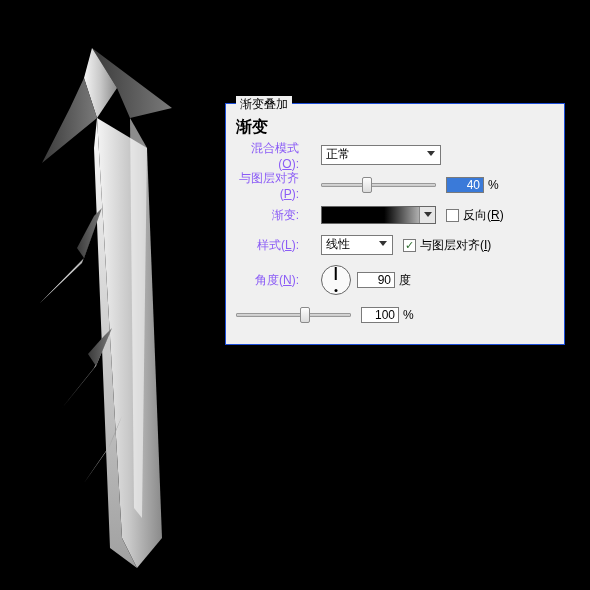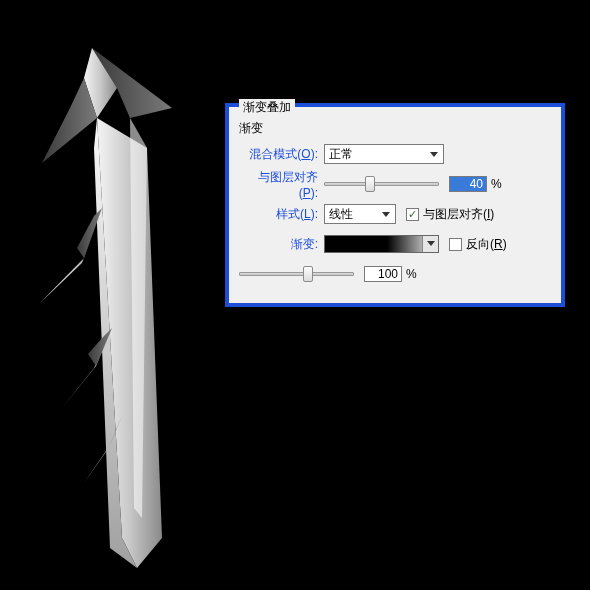--- a/index.html
+++ b/index.html
@@ -16,58 +16,59 @@
     position: absolute;
     left: 22px; top: 48px;
     width: 185px; height: 530px;
   }
   
   .panel {
     position: absolute;
     left: 225px; top: 103px;
     width: 340px;
     background: #f0f0f0;
-    border: 4px solid #1d4ed8;
+    border: 1px solid #1d4ed8;
     padding: 0 10px 10px 10px;
   }
   .fs-title {
     position: relative;
     top: -8px;
     display: inline-block;
     background: #f0f0f0;
     padding: 0 4px;
     font-size: 12px;
     color: #000;
   }
   .inner-head {
     margin-top: -4px;
     padding-bottom: 6px;
-    font-size: 12px;
+    font-size: 16px;
+    font-weight: bold;
   }
   .row {
     display: flex;
     align-items: center;
     margin-bottom: 8px;
     height: 22px;
   }
   .label {
     width: 85px;
     text-align: right;
-    padding-right: 6px;
-    color: #1d4ed8;
+    padding-right: 22px;
+    color: #8b5cf6;
   }
   .u { text-decoration: underline; }
   .select {
     display: inline-flex;
-    align-items: flex-end;
+    align-items: flex-start;
     justify-content: space-between;
     background: #fff;
     border: 1px solid #7a7a7a;
     height: 20px;
-    padding: 8px 2px 0 4px;
+    padding: 0 2px 0 4px;
   }
   .select .arrow {
     width: 14px; height: 16px;
     display: inline-flex; align-items: center; justify-content: center;
   }
   .select .arrow svg { display:block; }
   .slider-track {
     position: relative;
     height: 4px;
     background: linear-gradient(#d8d8d8,#c8c8c8);
@@ -215,56 +216,67 @@
     <div class="slider-track" style="width:115px">
       <div class="slider-thumb" style="left:40%"></div>
     </div>
     <div style="width:10px"></div>
     <input class="num-input sel" value="40" style="">
     <span class="pct">%</span>
   </div>
 
   
   <div class="row">
+    <div class="label">渐变:</div>
+    <div class="gradient-swatch">
+      <div class="grad-btn">
+        <svg width="8" height="6">
+            <polygon points="0,0 8,0 4,5" fill="#333"></polygon>
+          </svg>
+      </div>
+    </div>
+    <div style="width:10px"></div>
+    <span class="checkbox"></span>
+    <span>
+      <span>反向(</span><span class="u">R</span><span>)</span>
+    </span>
+  </div>
+
+  
+  <div class="row">
     <div class="label">
       <span>样式(</span><span class="u">L</span><span>):</span>
     </div>
     <div class="select" style="width:72px">
       <span>线性</span>
       <span class="arrow">
         <svg width="8" height="6">
             <polygon points="0,0 8,0 4,5" fill="#333"></polygon>
           </svg>
       </span>
     </div>
     <div style="width:10px"></div>
     <span class="checkbox checked"></span>
     <span>
       <span>与图层对齐(</span><span class="u">I</span><span>)</span>
     </span>
   </div>
 
   
-  <div class="row">
-    <div class="label">渐变:</div>
-    <div class="gradient-swatch">
-      <div class="grad-btn">
-        <svg width="8" height="6">
-            <polygon points="0,0 8,0 4,5" fill="#333"></polygon>
-          </svg>
-      </div>
-    </div>
-    <div style="width:10px"></div>
-    <span class="checkbox"></span>
-    <span>
-      <span>反向(</span><span class="u">R</span><span>)</span>
-    </span>
-  </div>
-
-  
+  <div class="row" style="height:32px">
+    <div class="label">
+      <span>角度(</span><span class="u">N</span><span>):</span>
+    </div>
+    <div class="angle-dial">
+      <div class="angle-needle"></div>
+      <div class="angle-dot"></div>
+    </div>
+    <input class="num-input" value="90" style="">
+    <span class="pct">度</span>
+  </div>
 
   
   <div class="row">
     <div class="slider-track" style="width:115px">
       <div class="slider-thumb" style="left:60%"></div>
     </div>
     <div style="width:10px"></div>
     <input class="num-input" value="100" style="">
     <span class="pct">%</span>
   </div>

